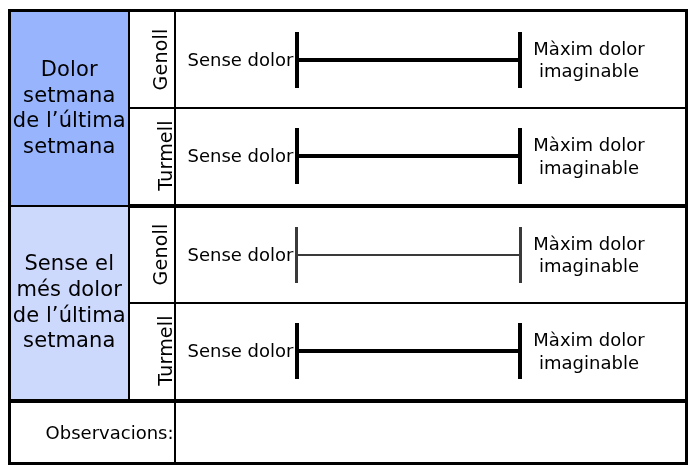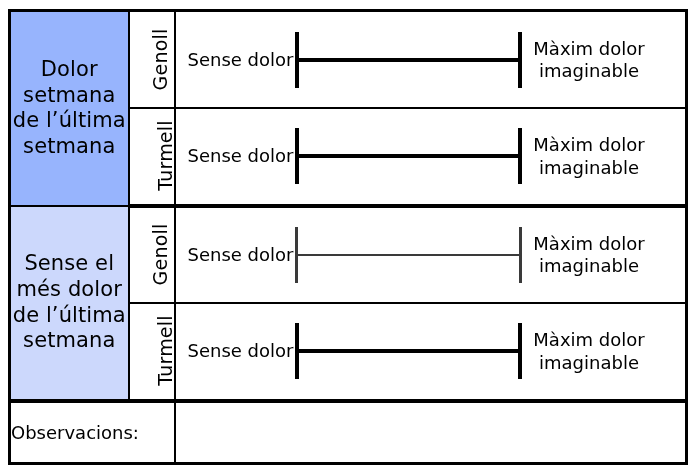--- a/index.html
+++ b/index.html
@@ -158,21 +158,21 @@
     font-size: 18px;
     color: #000000;
     white-space: nowrap;
   }
   .obs-field-cell {
     background: #ffffff;
   }
 
   
   tr.block-end > td { border-bottom-width: 4px; }
-  tr.obs-row > td   { border-top-width: 4px; }
+  tr.obs-row > td   { border-top-width: 4px; text-align: right; }
 </style>
 </head>
 <body>
 
 <div id="page">
 
   <table class="vas-table">
     <colgroup>
       <col class="c-group">
       <col class="c-joint">

